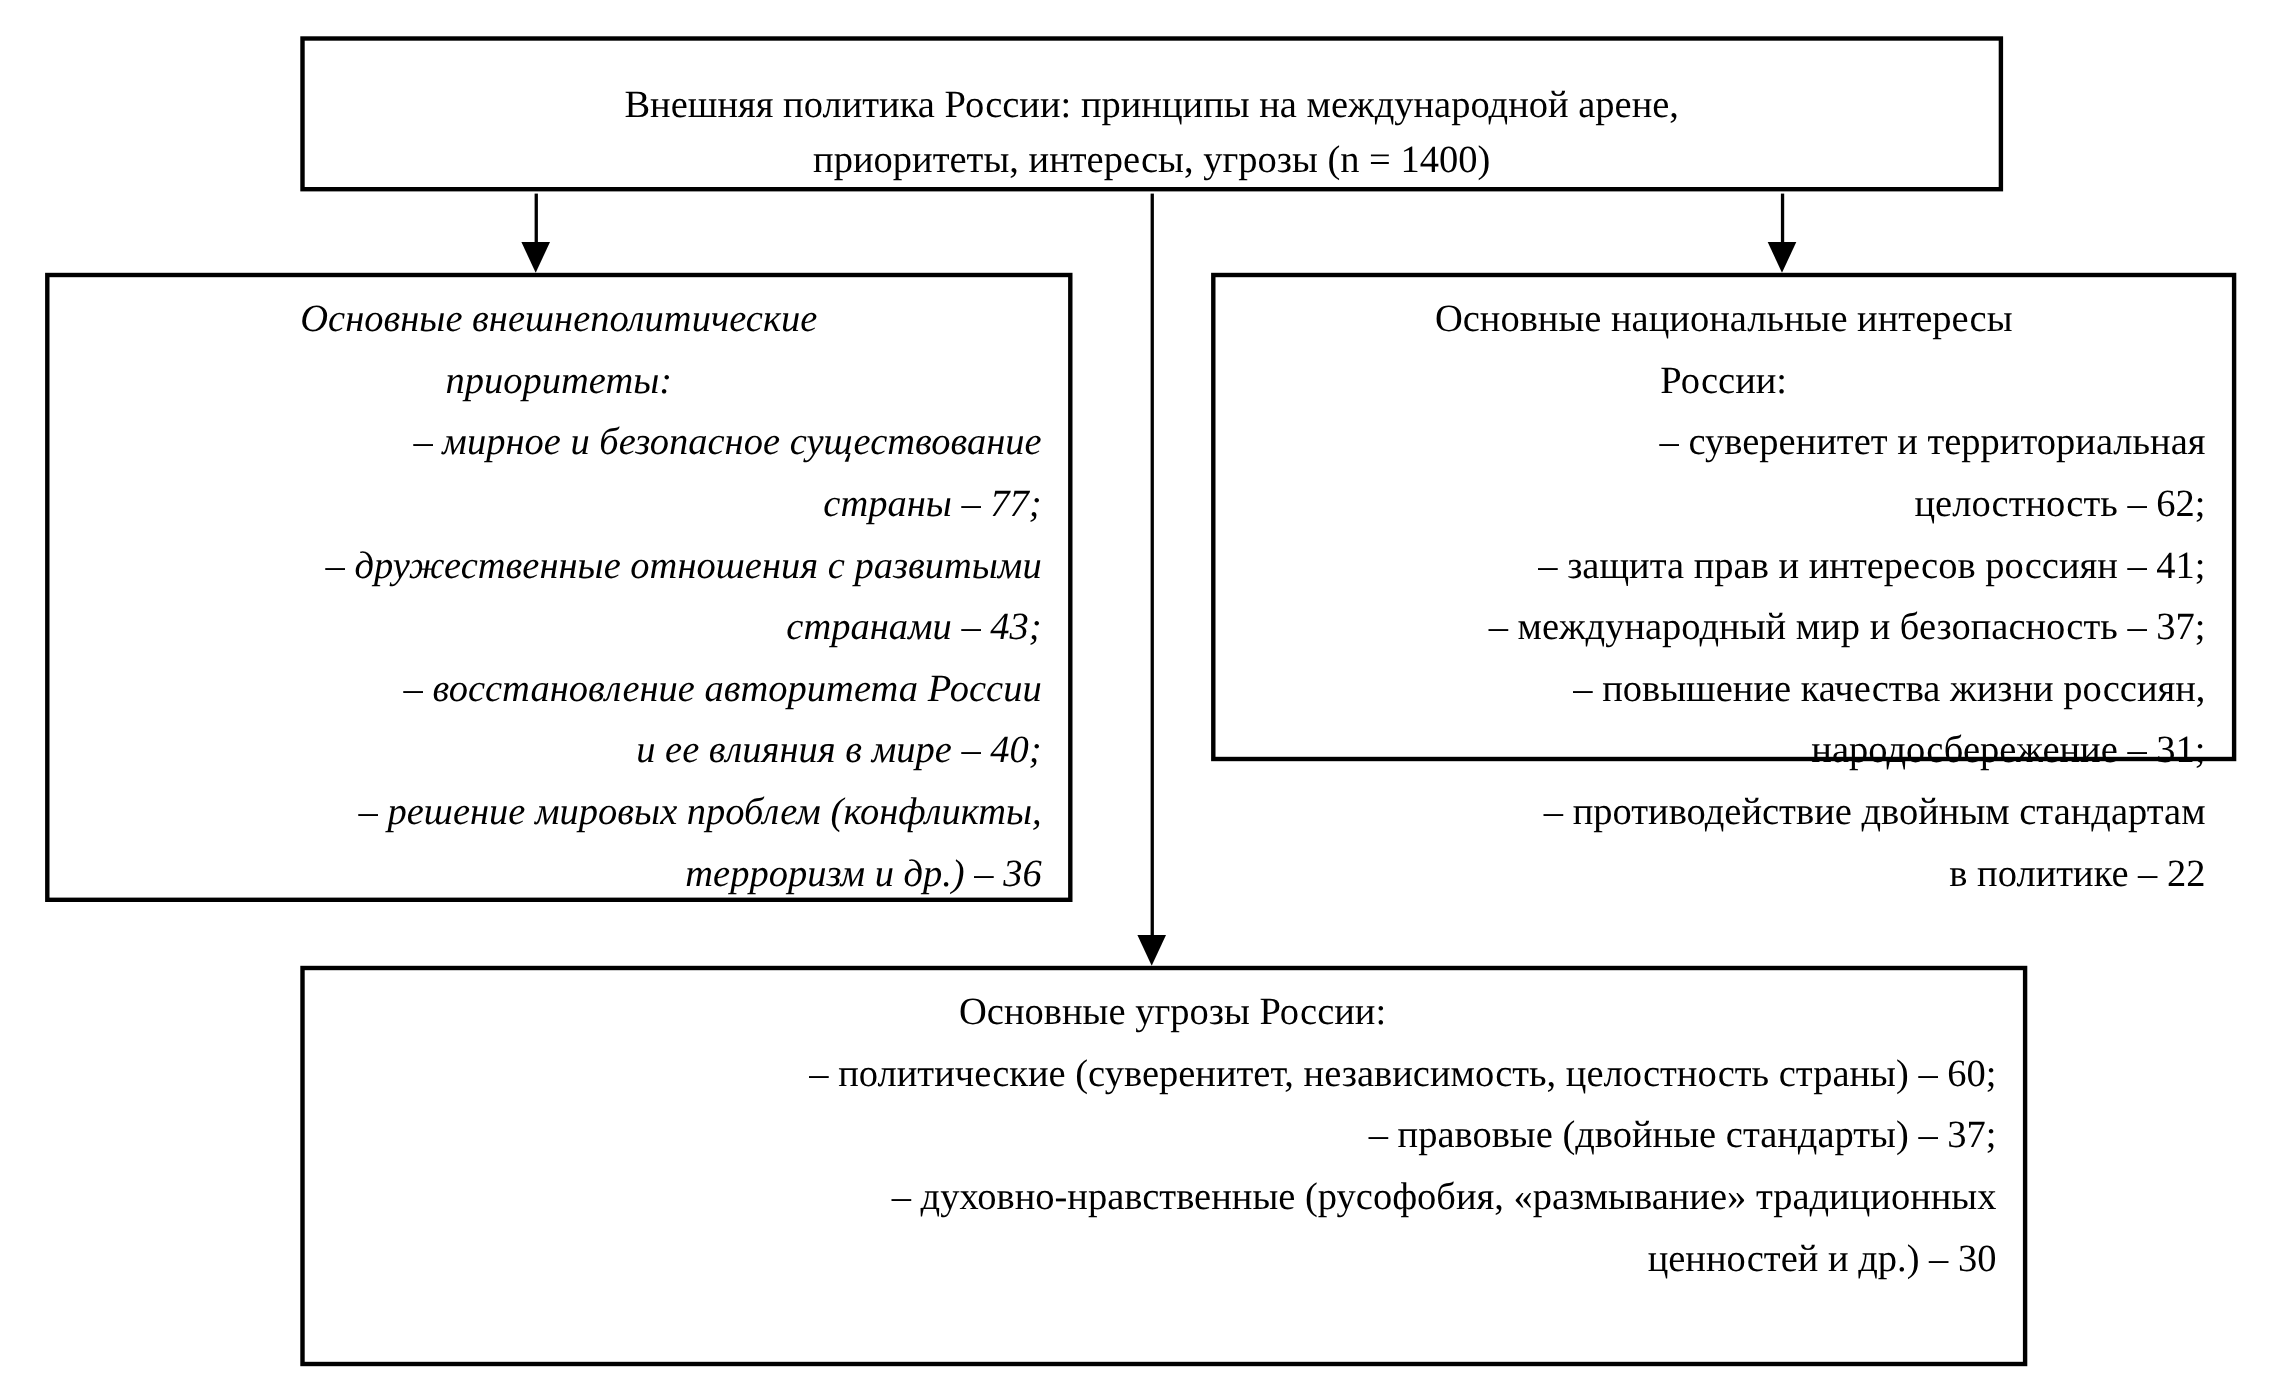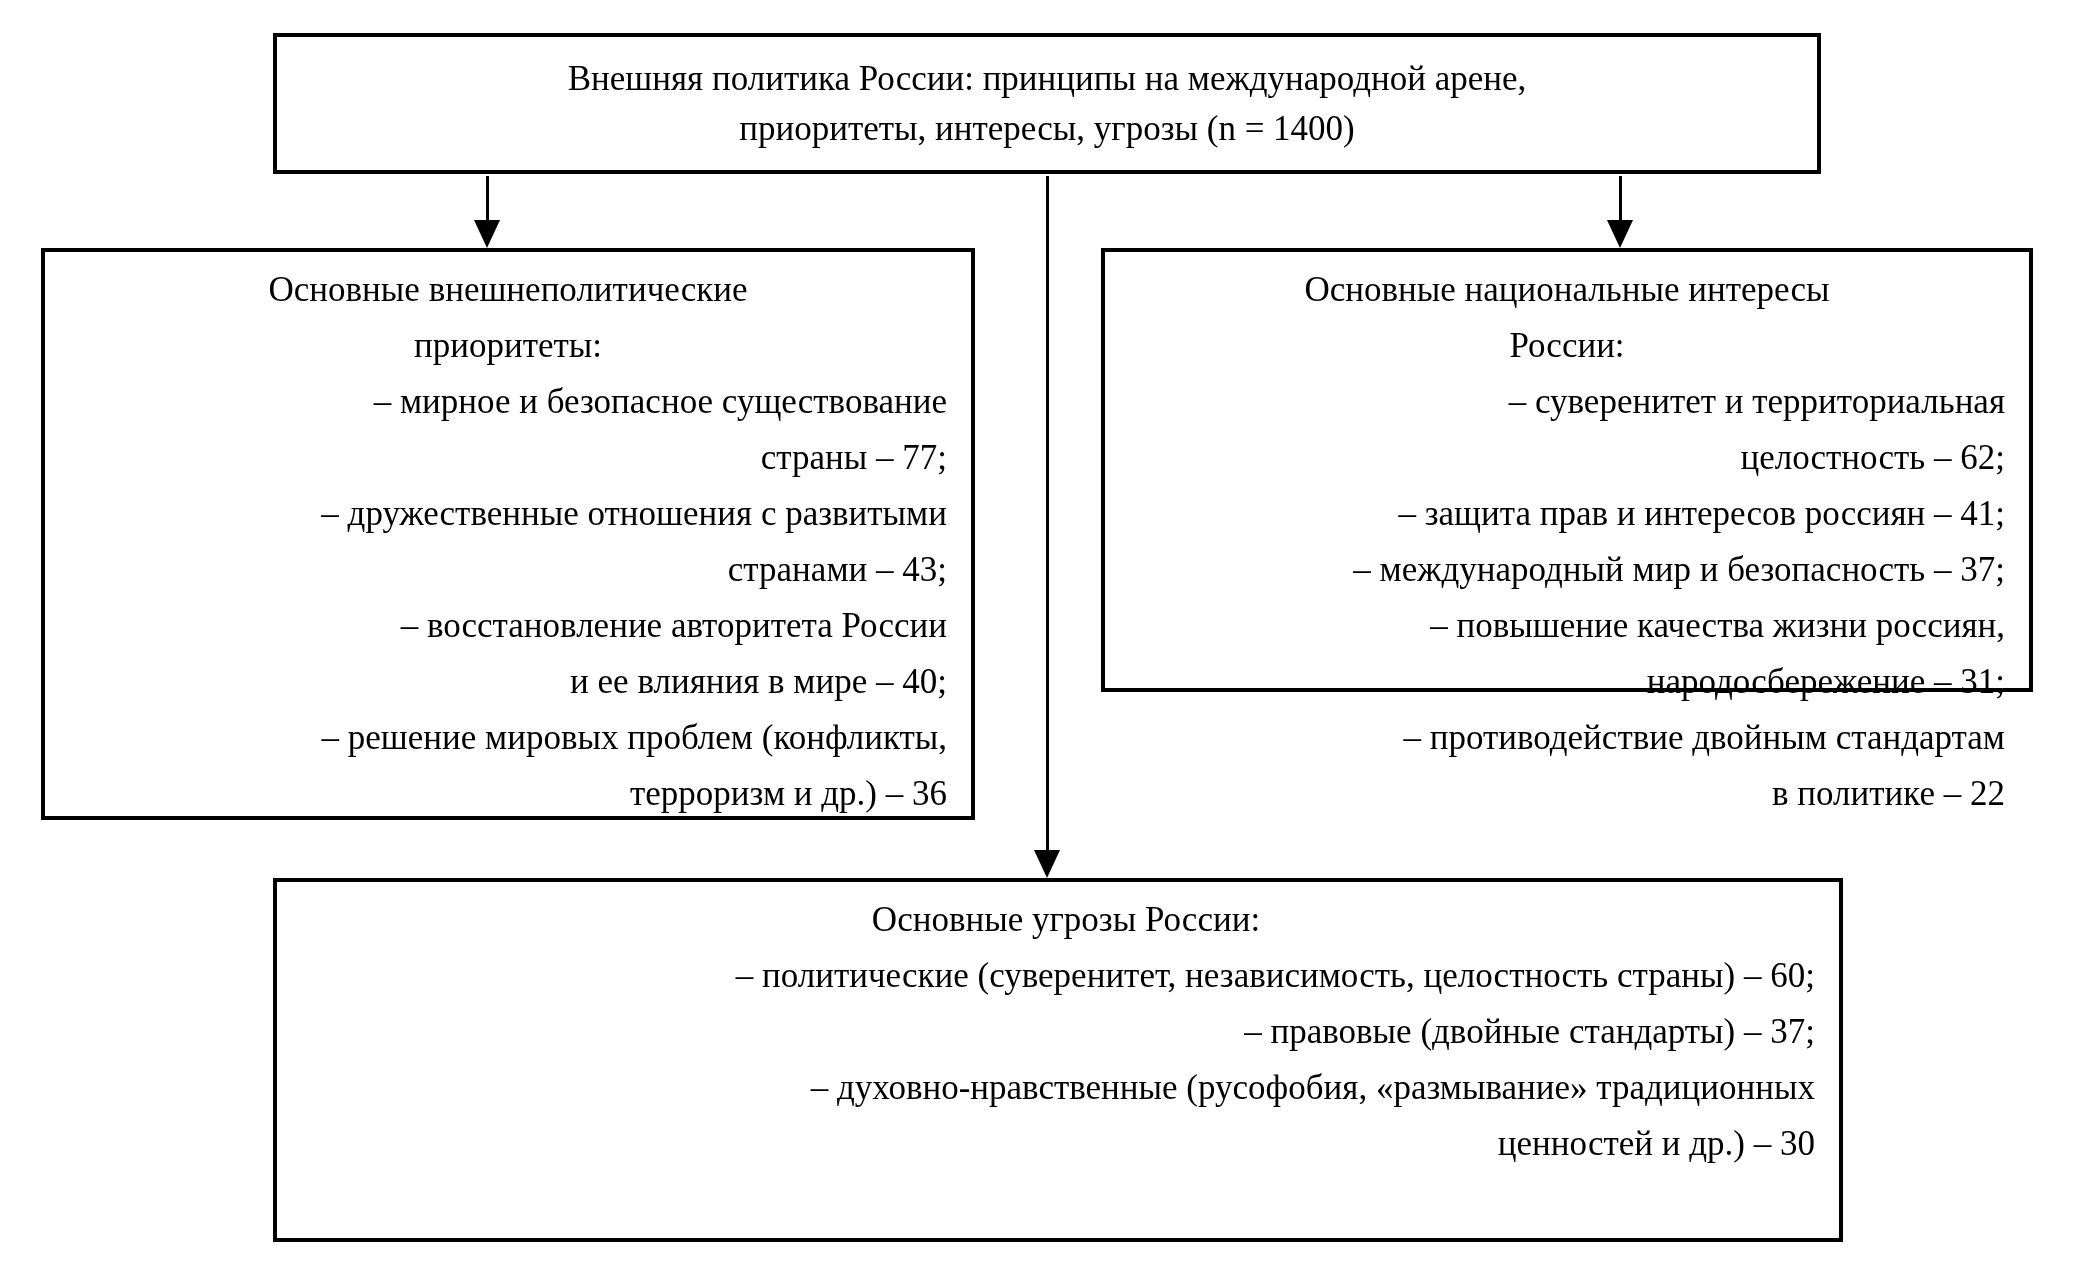--- a/index.html
+++ b/index.html
@@ -23,24 +23,24 @@
   .line{
     font-size:35px;
     line-height:56px;
     white-space:nowrap;
   }
   .line.center{text-align:center;}
   .line.left{text-align:right;}
   
   #top-box{
     left:273px;top:33px;width:1548px;height:141px;
-    display:flex;flex-direction:column;justify-content:center;
+    display:flex;flex-direction:column;justify-content:flex-end;
   }
   #top-box .line{line-height:50px;text-align:center;}
-  #left-box{left:41px;top:248px;width:934px;height:572px;}
+  #left-box{left:41px;top:248px;width:934px;height:572px;font-style:italic;}
   #right-box{left:1101px;top:248px;width:932px;height:444px;}
   #bottom-box{left:273px;top:878px;width:1570px;height:364px;padding-left:16px;}
   .arrow-line{
     position:absolute;
     width:3px;background:#000000;
   }
   .arrow-head{
     position:absolute;
     width:0;height:0;
     border-left:13px solid transparent;

